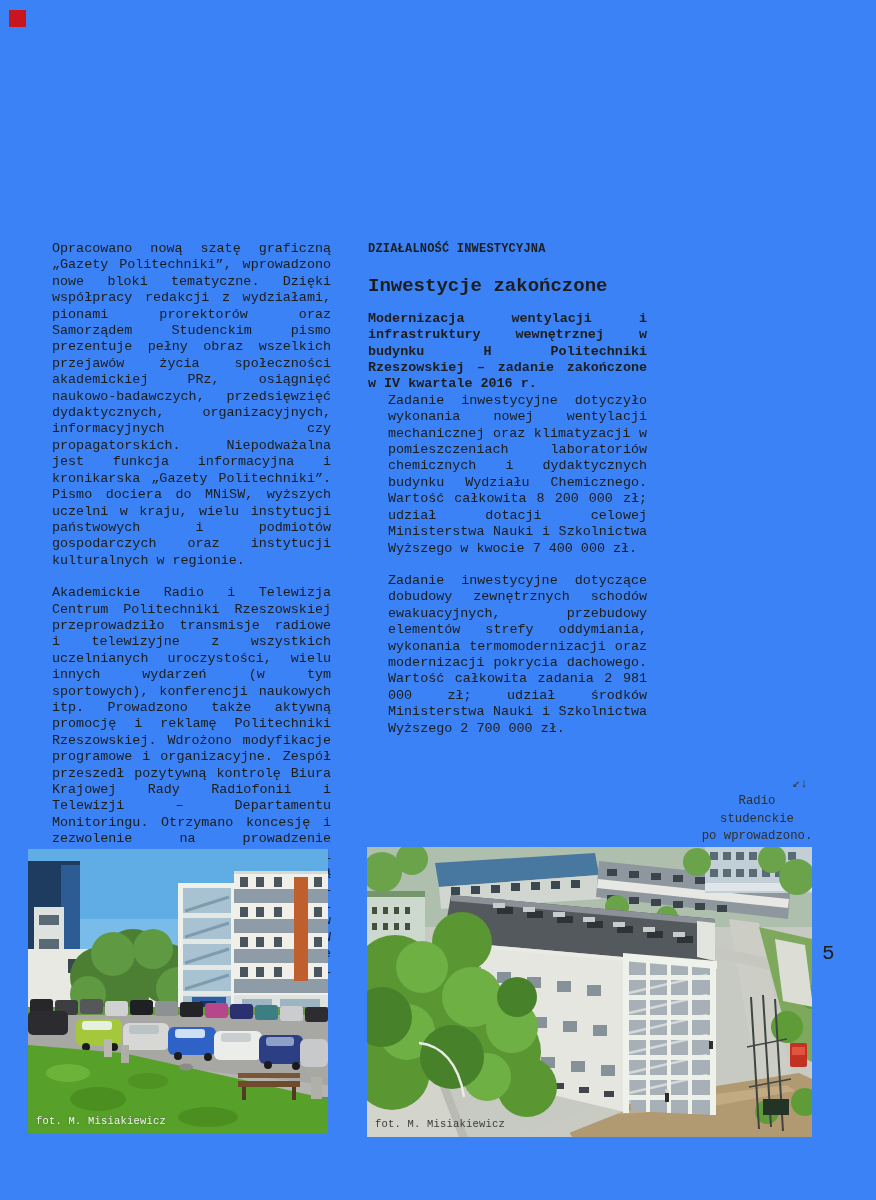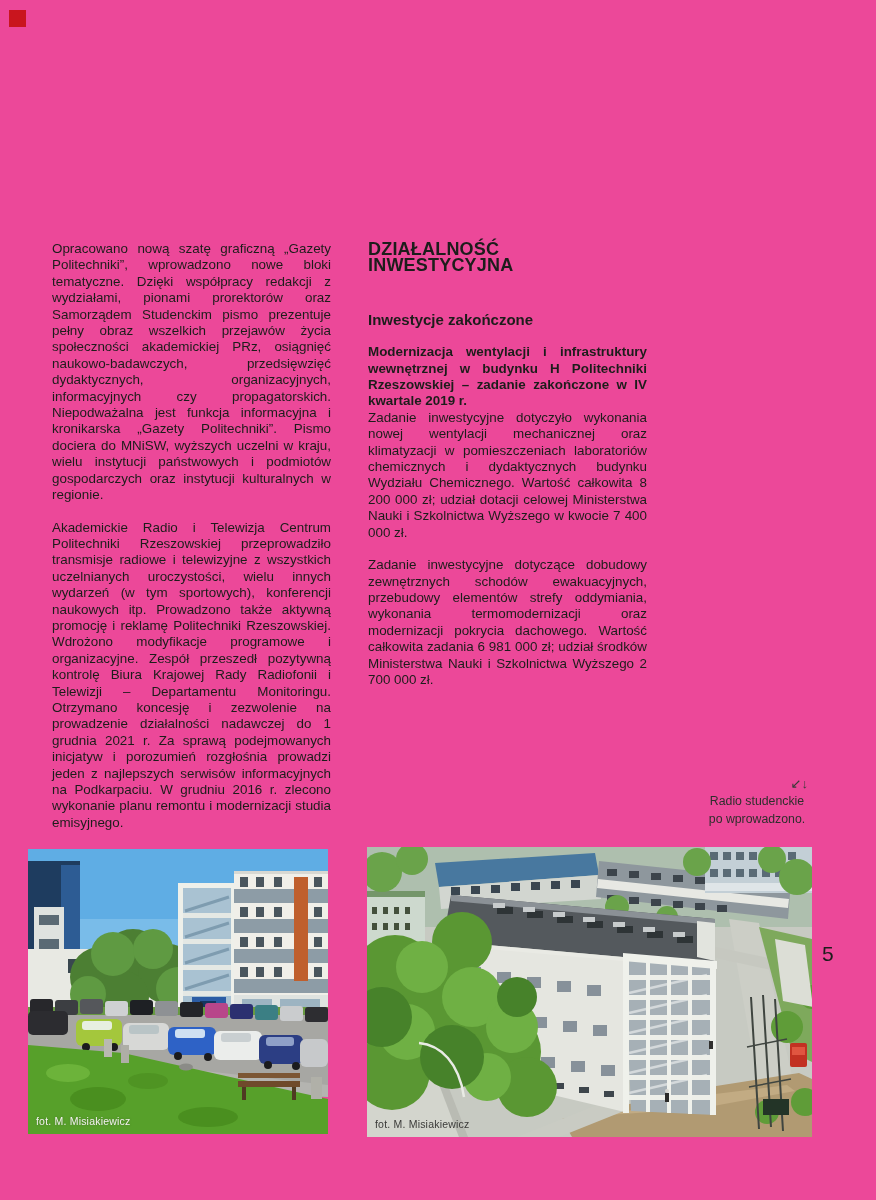--- a/index.html
+++ b/index.html
@@ -1,27 +1,27 @@
 <!DOCTYPE html>
 <html><head>
 <meta charset="utf-8">
 <style>
   html,body{margin:0;padding:0;background:#ffffff;}
-  .page{position:relative;width:876px;height:1200px;background:#ec4899;overflow:hidden;
-        font-family:Liberation Sans, sans-serif;color:#1d1d1b;}
+  .page{position:relative;width:876px;height:1200px;background:#3b82f6;overflow:hidden;
+        font-family:Liberation Mono, monospace;color:#1d1d1b;}
   .corner-marker{position:absolute;left:9px;top:10px;width:17px;height:17px;background:#c9151e;}
   .col{position:absolute;top:241px;width:279px;font-size:13.4px;line-height:16.4px;text-align:justify;}
   .col-left{left:52px;}
   .col-right{left:368px;}
   .col p{margin:0 0 16px 0;}
-  .section-heading{font-size:18px;font-weight:bold;margin:0 0 38px 0;letter-spacing:.2px;}
-  .subsection-heading{font-size:15px;font-weight:bold;margin:0 0 16px 0;}
+  .section-heading{font-size:12px;font-weight:bold;margin:0 0 21px 0;letter-spacing:.2px;}
+  .subsection-heading{font-size:19px;font-weight:bold;margin:0 0 16px 0;}
   .item{margin:0 0 16px 0;}
   .item-title{font-weight:bold;text-align:justify;}
-  .item-body{text-align:justify;}
+  .item-body{text-align:justify;margin-left:20px;}
   .photo-caption{position:absolute;top:777px;left:700px;width:114px;text-align:center;
                  font-size:12.3px;line-height:17.5px;color:#2f2f2d;}
   .photo-caption .arrows{text-align:right;padding-right:6px;font-size:13px;line-height:14px;
                          margin-bottom:2px;color:#3a3a38;}
   .page-number{position:absolute;left:822px;top:942px;font-size:21px;color:#1d1d1b;}
   .photo{position:absolute;overflow:hidden;text-align:right;}
   .photo-left{left:28px;top:849px;width:300px;height:285px;}
   .photo-right{left:367px;top:847px;width:445px;height:290px;}
   .photo svg{display:block;width:100%;height:100%;}
   .credit{position:absolute;left:8px;bottom:7px;font-size:10.5px;letter-spacing:.2px;}
@@ -37,25 +37,25 @@
 
   <div class="col col-left">
     <p>Opracowano nową szatę graficzną „Gazety Politechniki”, wprowadzono nowe bloki tematyczne. Dzięki współpracy redakcji z wydziałami, pionami prorektorów oraz Samorządem Studenckim pismo prezentuje pełny obraz wszelkich przejawów życia społeczności akademickiej PRz, osiągnięć naukowo-badawczych, przedsięwzięć dydaktycznych, organizacyjnych, informacyjnych czy propagatorskich. Niepodważalna jest funkcja informacyjna i kronikarska „Gazety Politechniki”. Pismo dociera do MNiSW, wyższych uczelni w kraju, wielu instytucji państwowych i podmiotów gospodarczych oraz instytucji kulturalnych w regionie.</p>
     <p>Akademickie Radio i Telewizja Centrum Politechniki Rzeszowskiej przeprowadziło transmisje radiowe i telewizyjne z wszystkich uczelnianych uroczystości, wielu innych wydarzeń (w tym sportowych), konferencji naukowych itp. Prowadzono także aktywną promocję i reklamę Politechniki Rzeszowskiej. Wdrożono modyfikacje programowe i organizacyjne. Zespół przeszedł pozytywną kontrolę Biura Krajowej Rady Radiofonii i Telewizji – Departamentu Monitoringu. Otrzymano koncesję i zezwolenie na prowadzenie działalności nadawczej do 1 grudnia 2021 r. Za sprawą podejmowanych inicjatyw i porozumień rozgłośnia prowadzi jeden z najlepszych serwisów informacyjnych na Podkarpaciu. W grudniu 2016 r. zlecono wykonanie planu remontu i modernizacji studia emisyjnego.</p>
   </div>
 
   <div class="col col-right">
     <h2 class="section-heading">DZIAŁALNOŚĆ INWESTYCYJNA</h2>
     <h3 class="subsection-heading">Inwestycje zakończone</h3>
     <div class="item">
-      <div class="item-title">Modernizacja wentylacji i infrastruktury wewnętrznej w budynku H Politechniki Rzeszowskiej – zadanie zakończone w IV kwartale 2019 r.</div>
+      <div class="item-title">Modernizacja wentylacji i infrastruktury wewnętrznej w budynku H Politechniki Rzeszowskiej – zadanie zakończone w IV kwartale 2016 r.</div>
       <div class="item-body">Zadanie inwestycyjne dotyczyło wykonania nowej wentylacji mechanicznej oraz klimatyzacji w pomieszczeniach laboratoriów chemicznych i dydaktycznych budynku Wydziału Chemicznego. Wartość całkowita 8 200 000 zł; udział dotacji celowej Ministerstwa Nauki i Szkolnictwa Wyższego w kwocie 7 400 000 zł.</div>
     </div>
     <div class="item">
-      <div class="item-body">Zadanie inwestycyjne dotyczące dobudowy zewnętrznych schodów ewakuacyjnych, przebudowy elementów strefy oddymiania, wykonania termomodernizacji oraz modernizacji pokrycia dachowego. Wartość całkowita zadania 6 981 000 zł; udział środków Ministerstwa Nauki i Szkolnictwa Wyższego 2 700 000 zł.</div>
+      <div class="item-body">Zadanie inwestycyjne dotyczące dobudowy zewnętrznych schodów ewakuacyjnych, przebudowy elementów strefy oddymiania, wykonania termomodernizacji oraz modernizacji pokrycia dachowego. Wartość całkowita zadania 2 981 000 zł; udział środków Ministerstwa Nauki i Szkolnictwa Wyższego 2 700 000 zł.</div>
     </div>
   </div>
 
   <div class="photo-caption">
     <div class="arrows">↙↓</div>
     <div>Radio studenckie</div>
     <div>po wprowadzono.</div>
   </div>
 
   <div class="page-number">5</div>

